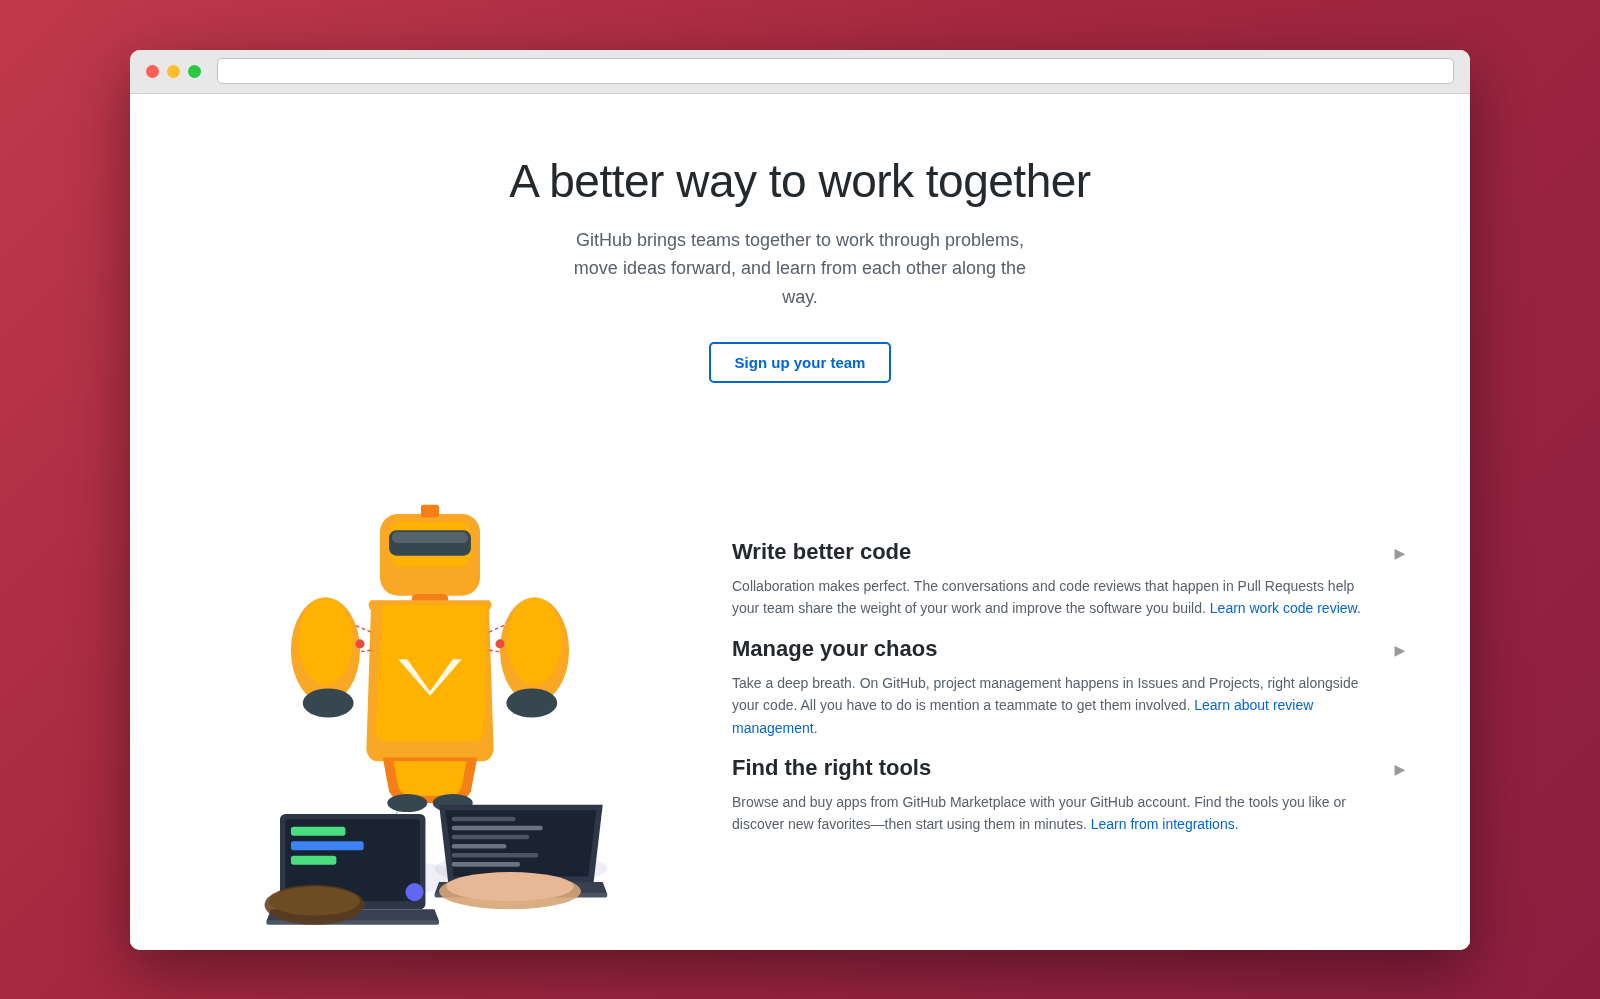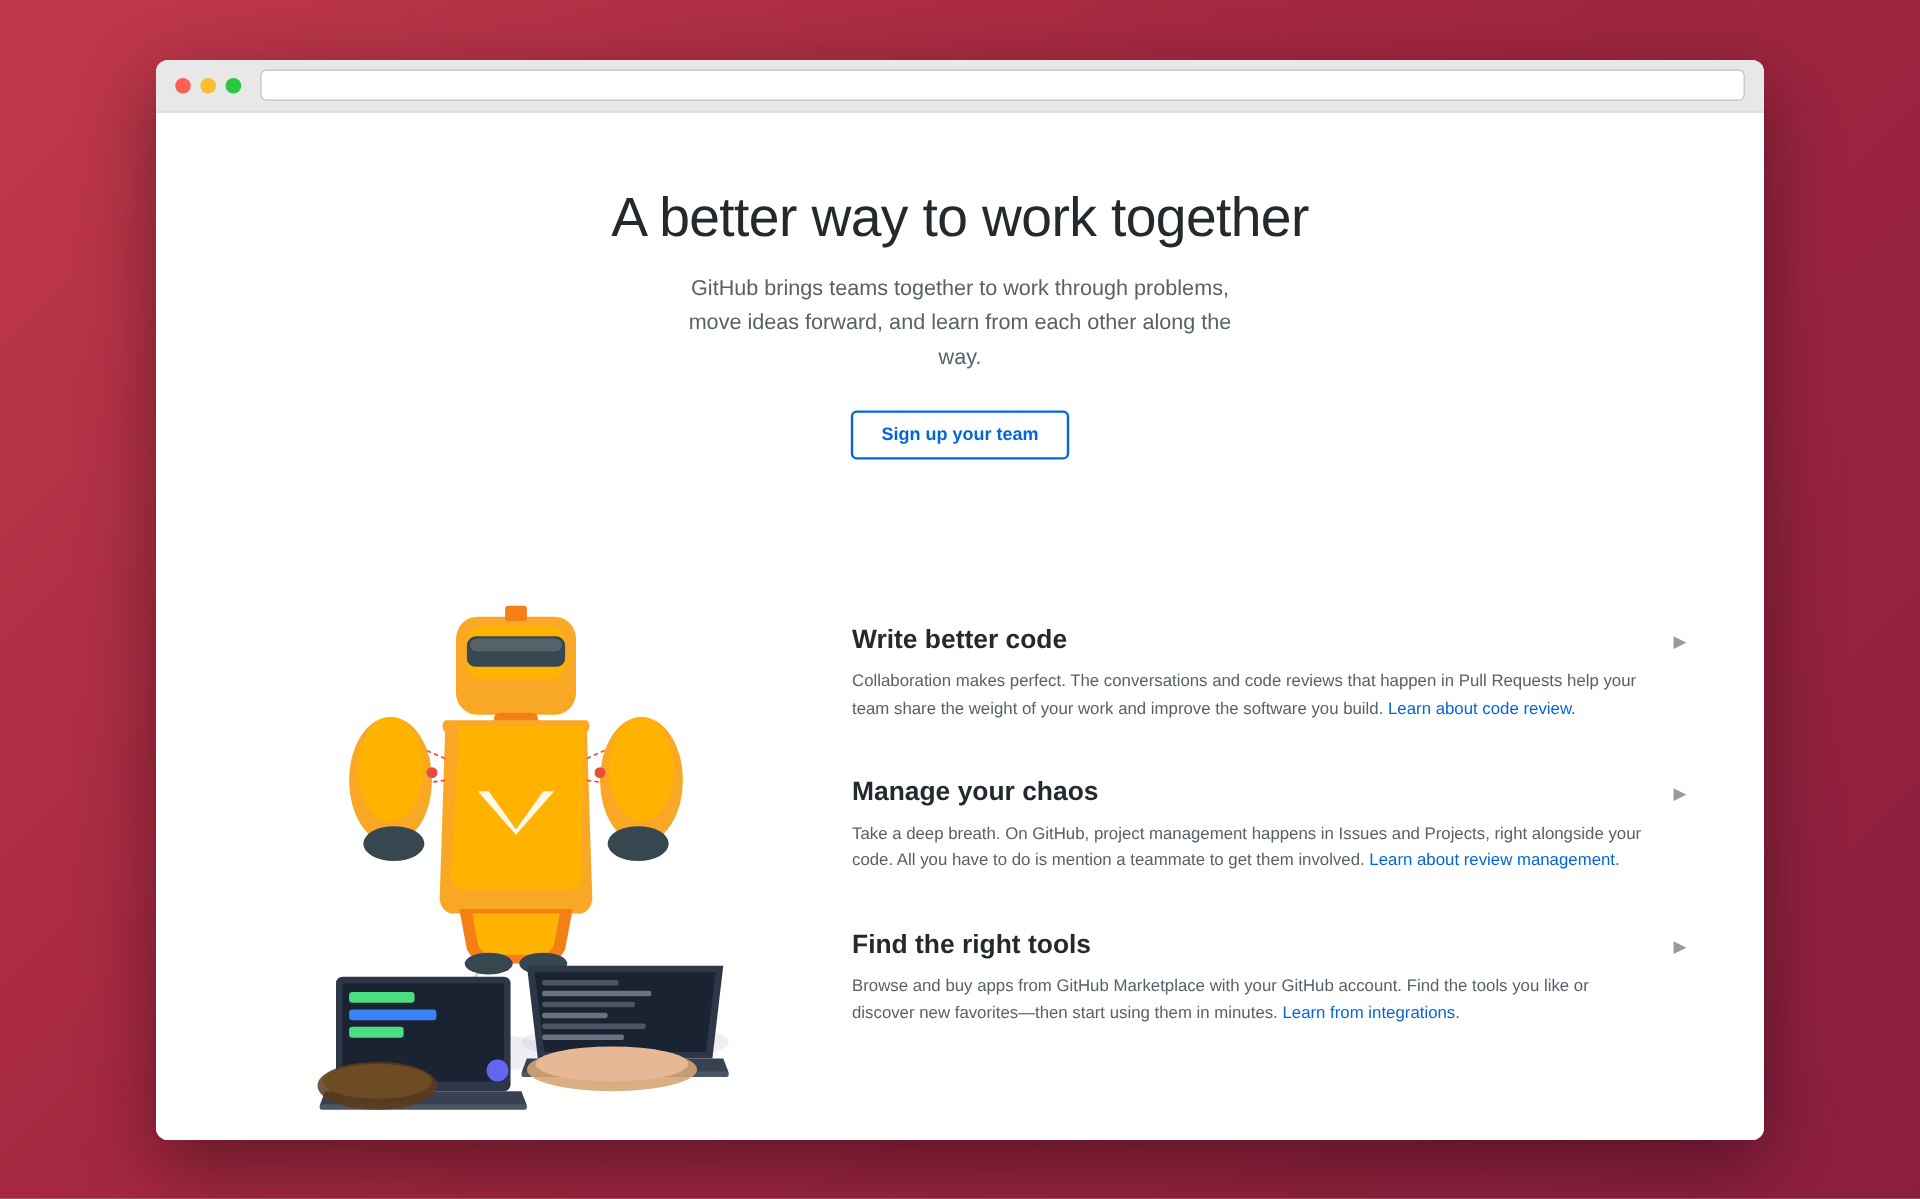--- a/index.html
+++ b/index.html
@@ -123,22 +123,23 @@
       width: 400px;
       height: auto;
     }
 
     
     .features-area {
       flex: 1;
       display: flex;
       flex-direction: column;
       justify-content: center;
-      gap: 46px;
+      gap: 16px;
       padding-top: 20px;
+      margin-left: 22px;
     }
 
     .feature-item {
       display: flex;
       align-items: flex-start;
       gap: 16px;
     }
 
     .feature-text {
       flex: 1;
@@ -300,21 +301,21 @@
         </svg>
       </div>
 
       <div class="features-area">
 
         <div class="feature-item">
           <div class="feature-text">
             <h3 class="feature-title">Write better code</h3>
             <p class="feature-desc">
               <span>Collaboration makes perfect. The conversations and code reviews that happen in Pull Requests help your team share the weight of your work and improve the software you build.</span>
-              <a href="#">Learn about code review.</a>
+              <a href="#">Learn work code review.</a>
             </p>
           </div>
           <div class="feature-arrow">
             <span>▶</span>
           </div>
         </div>
 
         <div class="feature-item">
           <div class="feature-text">
             <h3 class="feature-title">Manage your chaos</h3>

